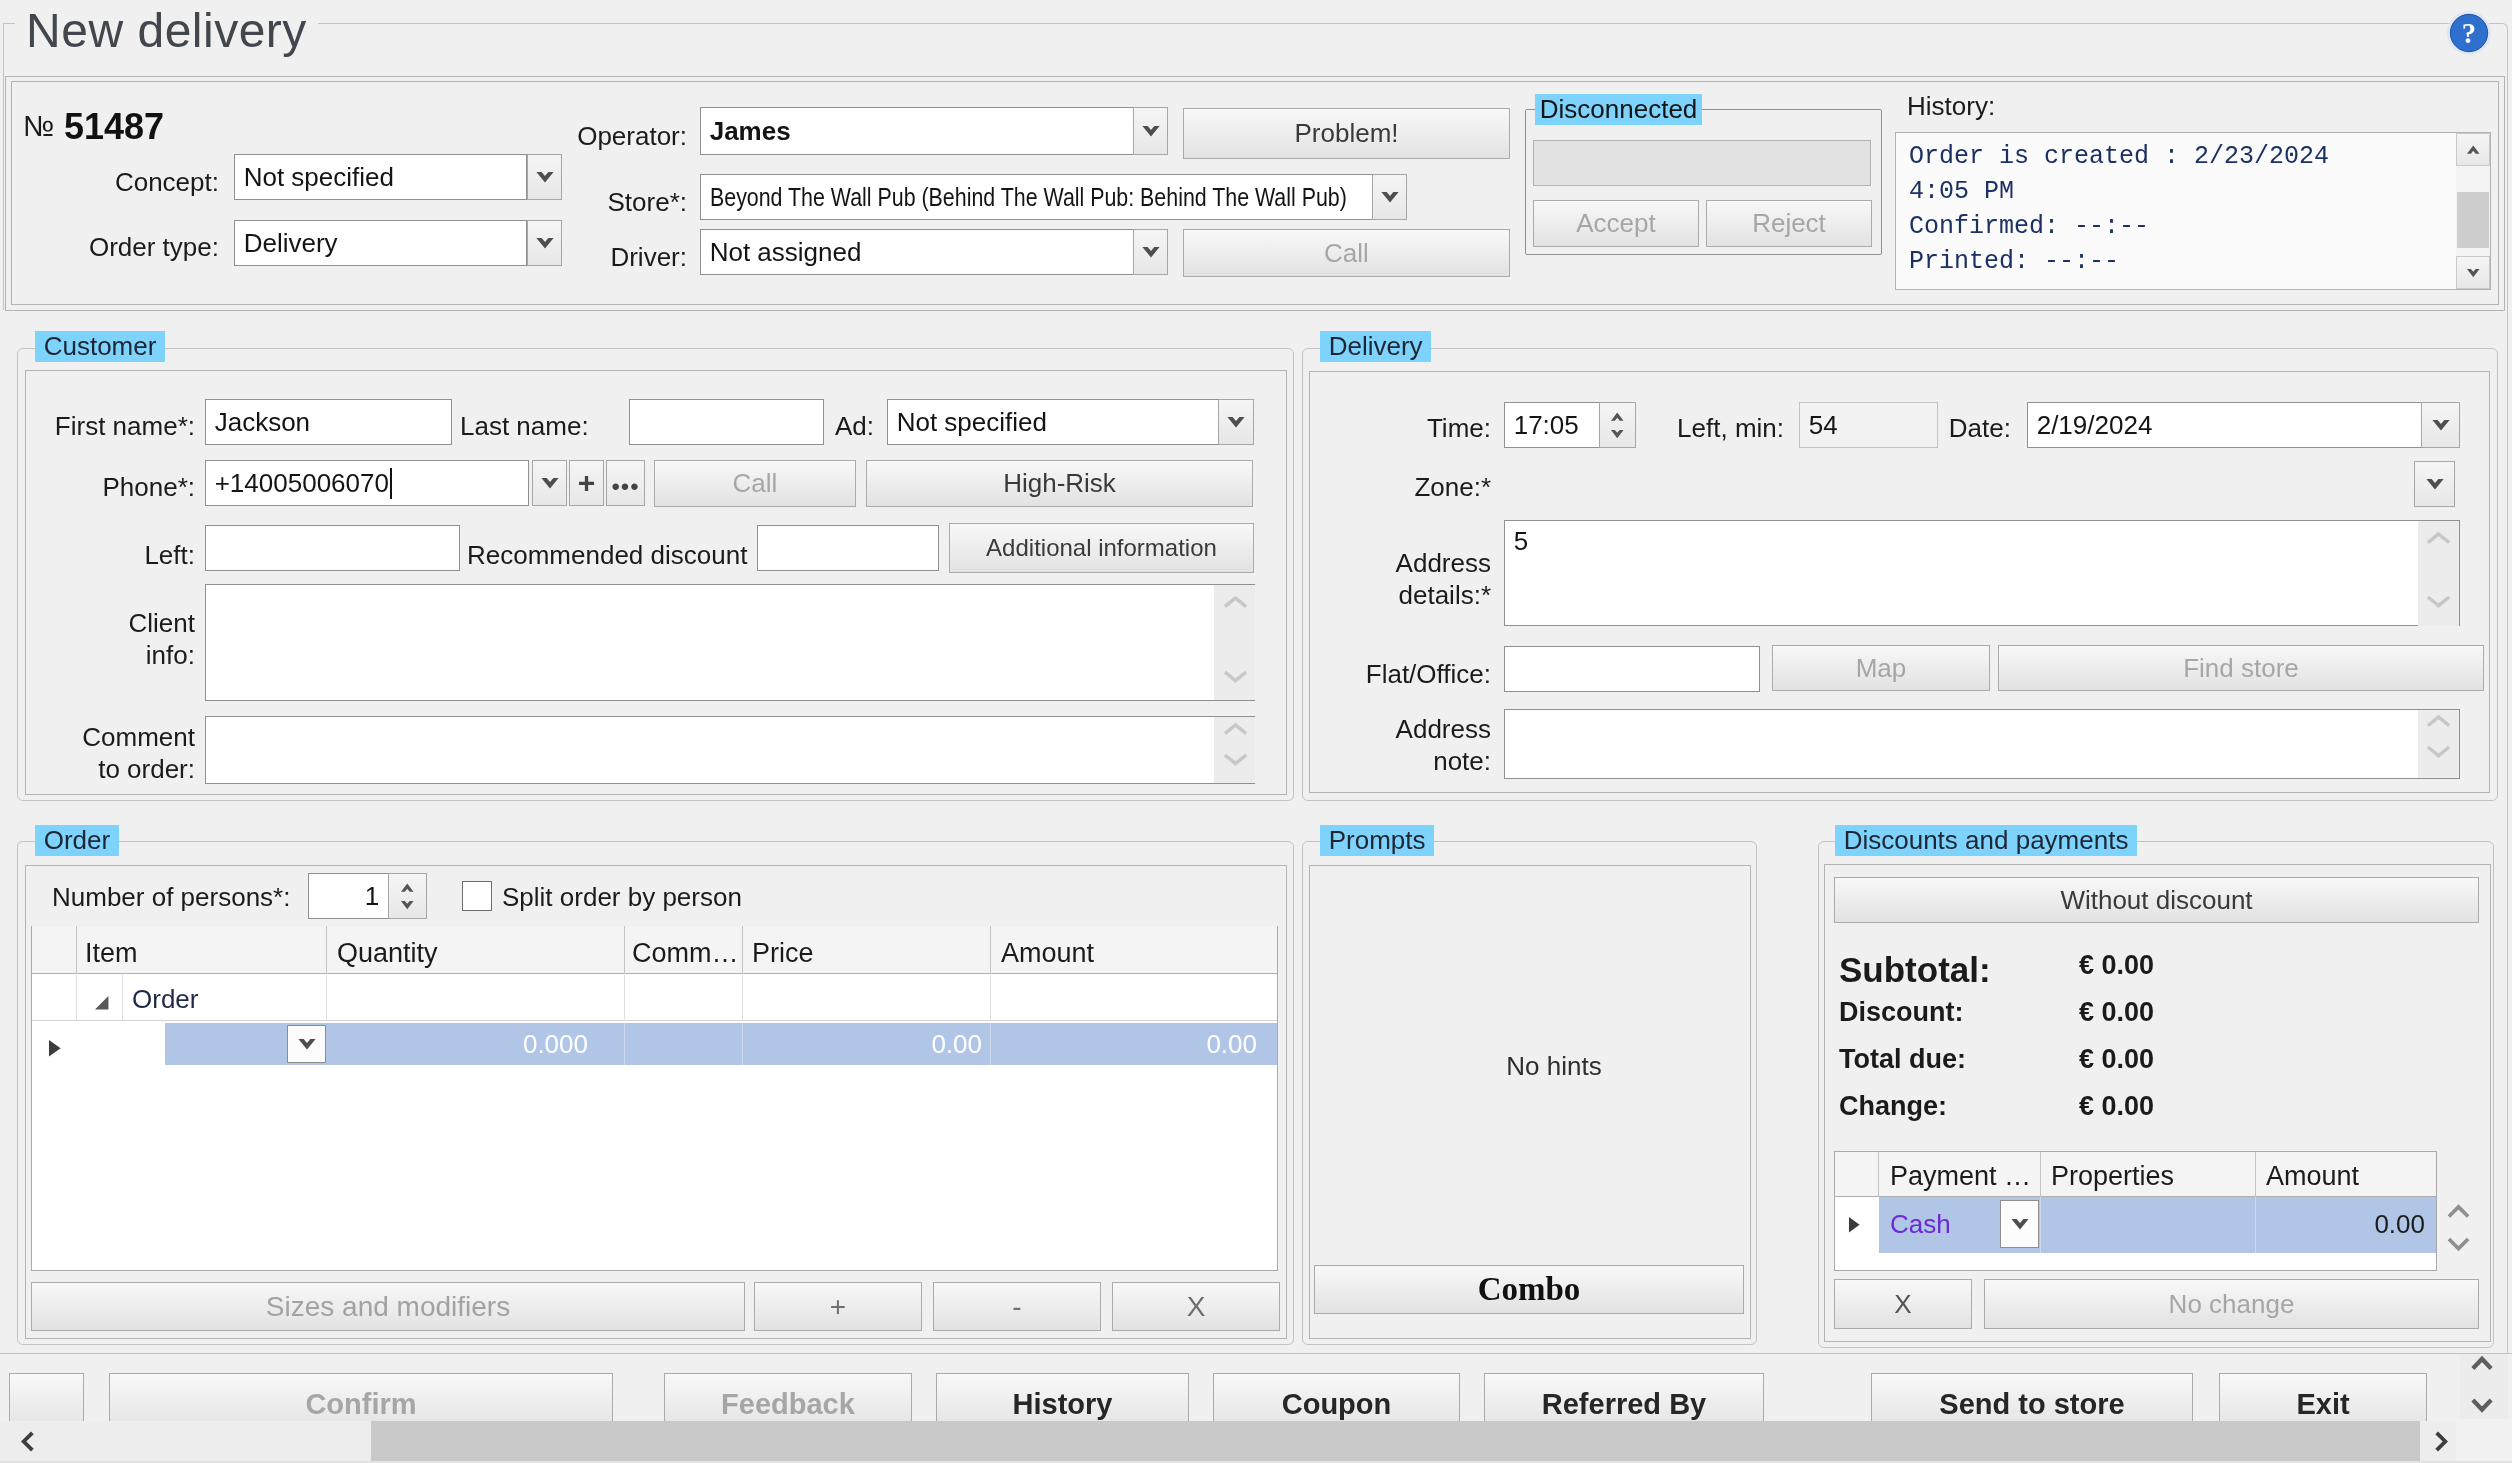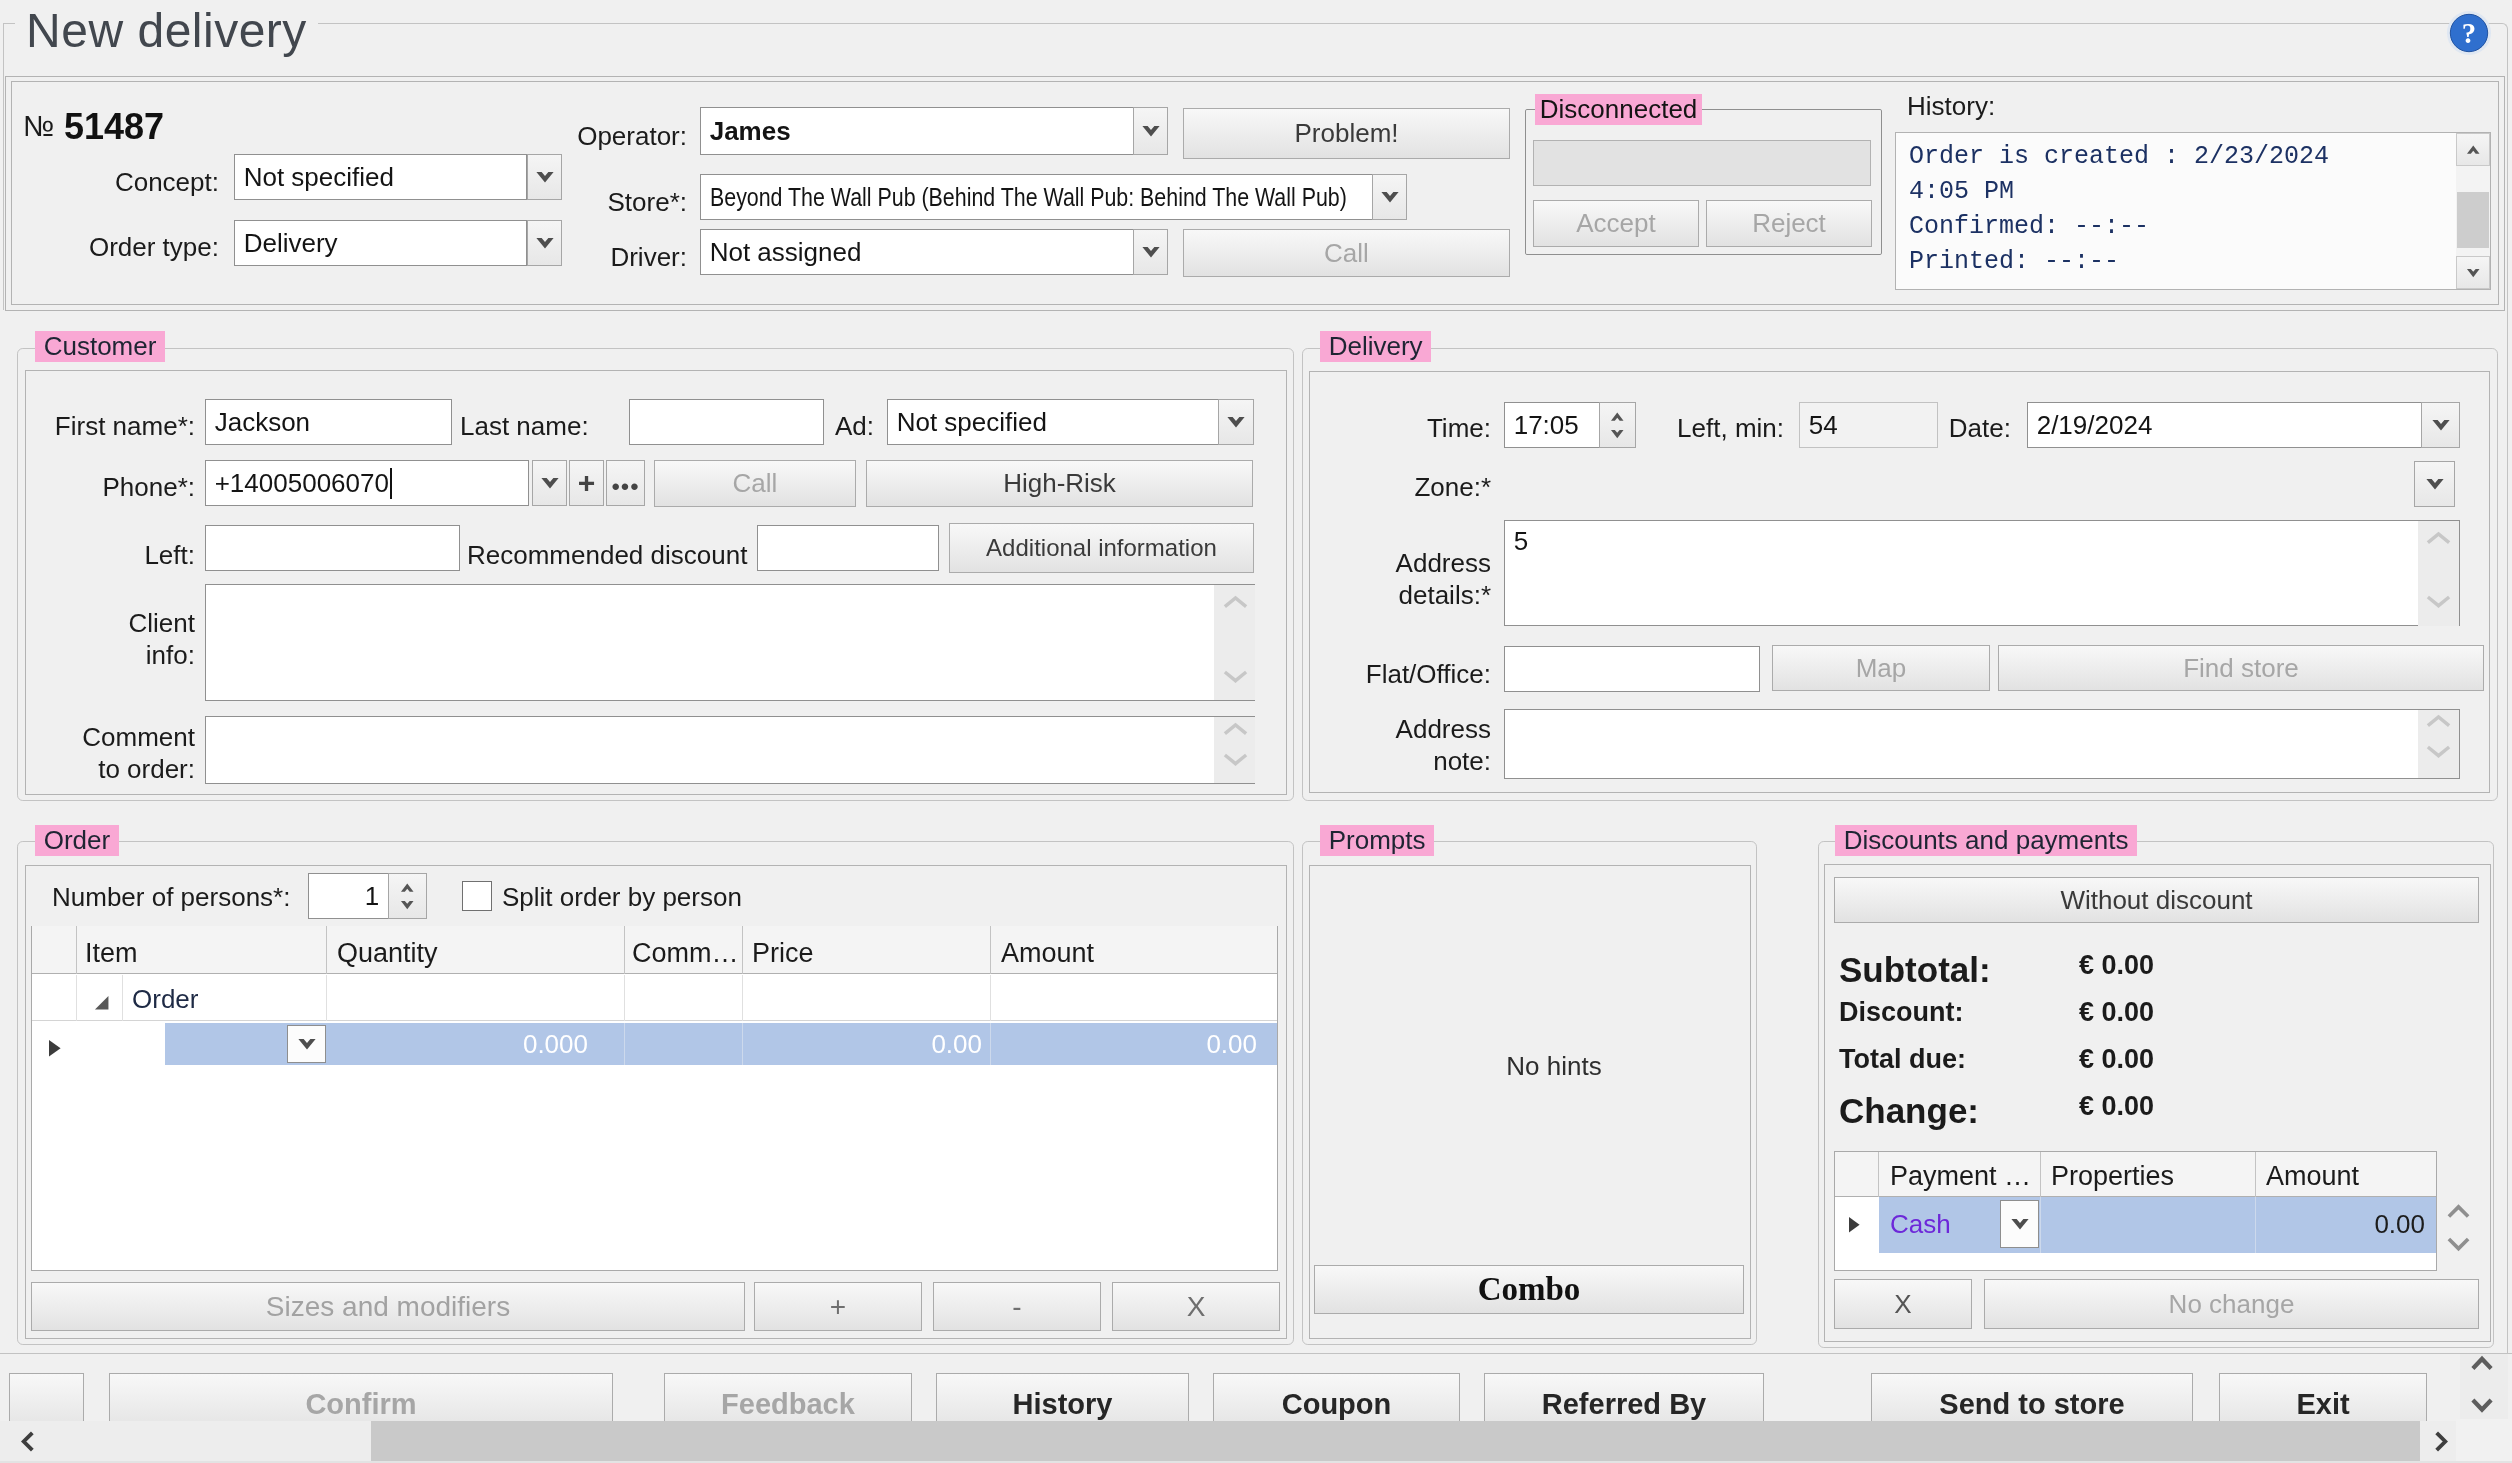--- a/index.html
+++ b/index.html
@@ -1,16 +1,16 @@
 <!DOCTYPE html>
 <html><head><meta charset="utf-8"><style>
 html,body{margin:0;padding:0}
 #w{position:relative;width:2512px;height:1464px;background:#f0f0f0;font-family:"Liberation Sans",sans-serif;color:#1c1c1c;overflow:hidden}
 .gb{position:absolute;border:1px solid #c3c3c3;border-radius:5.8px}
-.gt{position:absolute;background:#f9a8d4;padding:0 8.7px;font-size:26px;color:#1e2533;white-space:nowrap}
+.gt{position:absolute;background:#7dd3fc;padding:0 8.7px;font-size:26px;color:#1e2533;white-space:nowrap}
 .pn{position:absolute;border:1px solid #b3b3b3}
 .lb{position:absolute;font-size:26px;color:#1b1b1b;white-space:nowrap}
 .rt{text-align:right}
 .tb{position:absolute;background:#fff;border:1px solid #909090;font-size:26px;color:#141414;display:flex;align-items:center;padding:0 8.7px;white-space:nowrap;overflow:hidden;box-sizing:border-box}
 .btn{position:absolute;display:flex;align-items:center;justify-content:center;font-size:26px;color:#3a3a3a;border:1px solid #ababab;background:linear-gradient(#f8f8f8,#ececec 55%,#e2e2e2);box-sizing:border-box;white-space:nowrap}
 .d{color:#a6a6a6 !important}
 .arw{position:absolute;display:flex;align-items:center;justify-content:center;border:1px solid #a6a6a6;background:linear-gradient(#f5f5f5,#e7e7e7);box-sizing:border-box}
 .tal{position:absolute;display:flex;flex-direction:column;justify-content:center;font-size:26px;color:#1b1b1b;text-align:right;line-height:32px}
 </style></head>
 <body>
@@ -309,21 +309,21 @@
 <div class="gb" style="left:1818px;top:841px;width:674px;height:505px"></div>
 <div class="gt" style="left:1835px;top:825px">Discounts and payments</div>
 <div class="pn" style="left:1824px;top:864px;width:665px;height:476px;background:#f0f0f0"></div>
 <div class="btn" style="left:1834px;top:877px;width:645px;height:46px">Without discount</div>
 <div class="lb" style="left:1839px;top:950px;font-size:35px;font-weight:bold">Subtotal:</div>
 <div class="lb" style="left:2079px;top:950px;font-size:27px;font-weight:bold">€ 0.00</div>
 <div class="lb" style="left:1839px;top:997px;font-size:27px;font-weight:bold">Discount:</div>
 <div class="lb" style="left:2079px;top:997px;font-size:27px;font-weight:bold">€ 0.00</div>
 <div class="lb" style="left:1839px;top:1044px;font-size:27px;font-weight:bold">Total due:</div>
 <div class="lb" style="left:2079px;top:1044px;font-size:27px;font-weight:bold">€ 0.00</div>
-<div class="lb" style="left:1839px;top:1091px;font-size:35px;font-weight:bold">Change:</div>
+<div class="lb" style="left:1839px;top:1091px;font-size:27px;font-weight:bold">Change:</div>
 <div class="lb" style="left:2079px;top:1091px;font-size:27px;font-weight:bold">€ 0.00</div>
 
 <div style="position:absolute;left:1834px;top:1151px;width:603px;height:120px;background:#fff;border:1px solid #a9a9a9;box-sizing:border-box"></div>
 <div style="position:absolute;left:1835px;top:1152px;width:601px;height:45px;background:#f4f4f4;border-bottom:1px solid #b0b0b0;box-sizing:border-box"></div>
 <div style="position:absolute;left:1878px;top:1152px;width:1px;height:45px;background:#c3c3c3"></div>
 <div style="position:absolute;left:2040px;top:1152px;width:1px;height:45px;background:#c3c3c3"></div>
 <div style="position:absolute;left:2255px;top:1152px;width:1px;height:45px;background:#c3c3c3"></div>
 <div class="lb" style="left:1890px;top:1161px;font-size:27px">Payment …</div>
 <div class="lb" style="left:2051px;top:1161px;font-size:27px">Properties</div>
 <div class="lb" style="left:2266px;top:1161px;font-size:27px">Amount</div>

